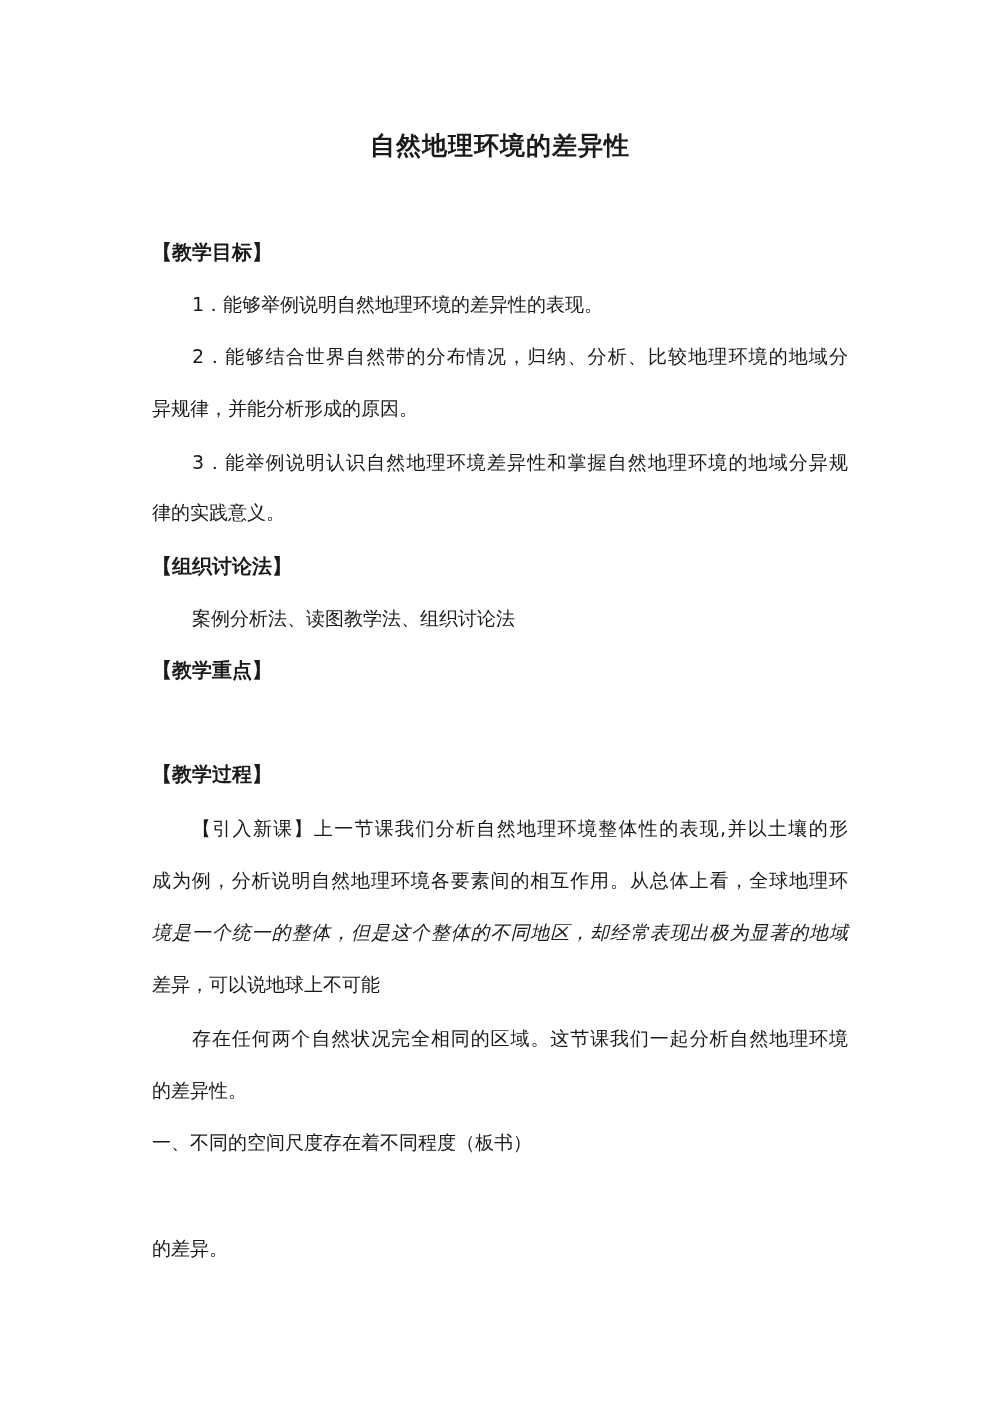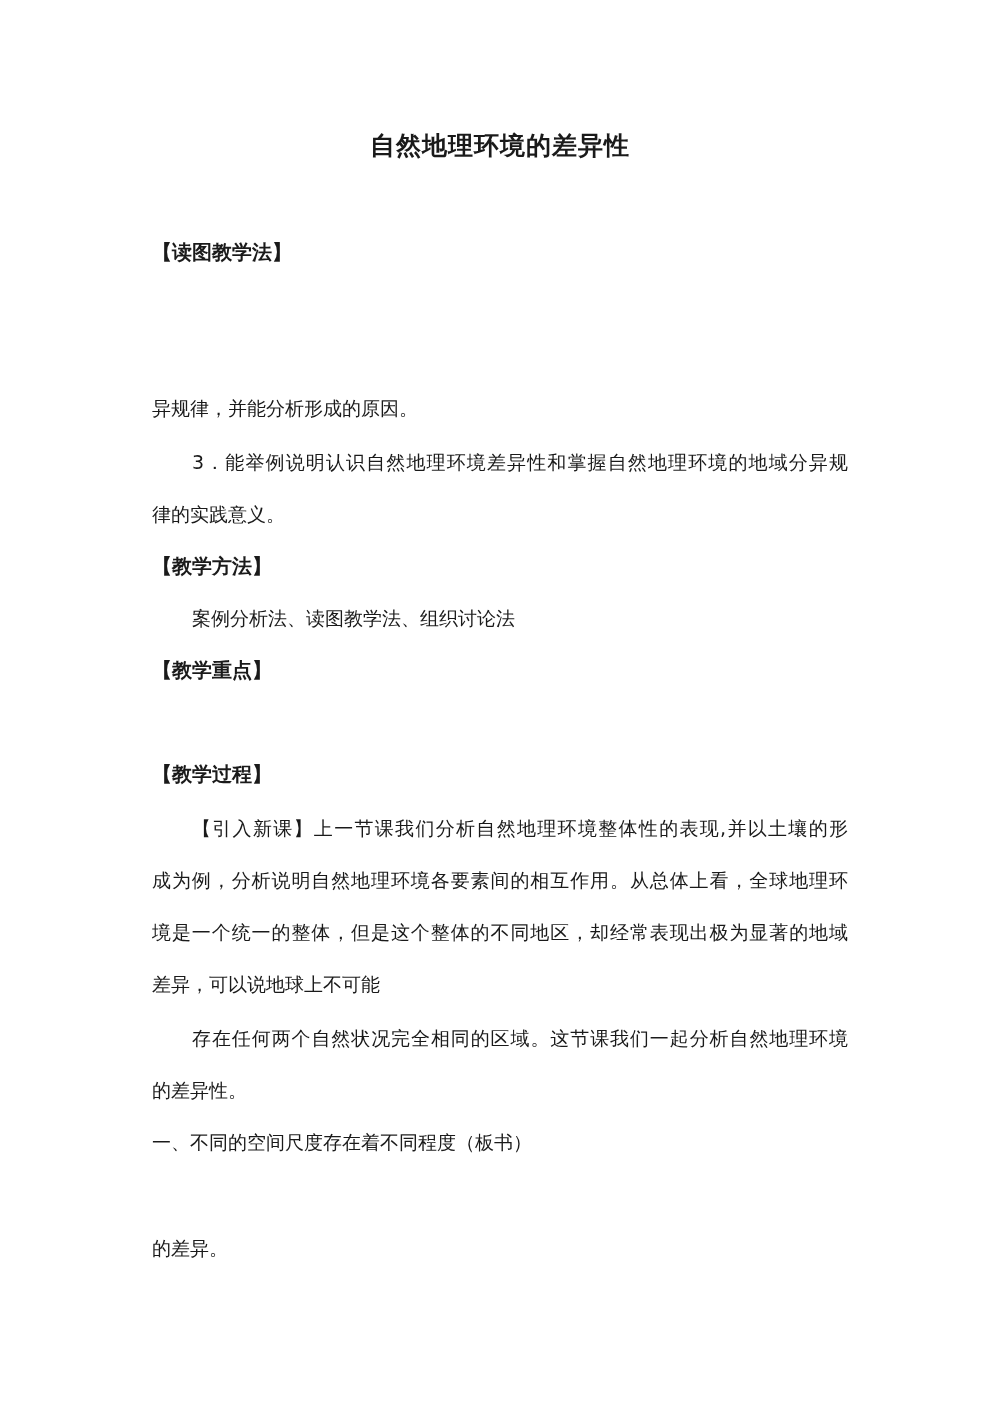--- a/index.html
+++ b/index.html
@@ -58,38 +58,40 @@
       width: 656px;
     }
   </style>
 </head>
 <body>
 
 <div class="page">
 
   <div class="title">自然地理环境的差异性</div>
 
-  <div class="line heading" style="top:238px;">【读图教学法】</div>
+  <div class="line heading" style="top:238px;">【教学目标】</div>
 
+  <div class="line indent" style="top:290px;">1．能够举例说明自然地理环境的差异性的表现。</div>
 
+  <div class="line indent justify" style="top:342px;">2．能够结合世界自然带的分布情况，归纳、分析、比较地理环境的地域分</div>
   <div class="line" style="top:394px;">异规律，并能分析形成的原因。</div>
 
   <div class="line indent justify" style="top:448px;">3．能举例说明认识自然地理环境差异性和掌握自然地理环境的地域分异规</div>
-  <div class="line" style="top:500px;">律的实践意义。</div>
+  <div class="line" style="top:500px;font-family:Liberation Mono, monospace;">律的实践意义。</div>
 
-  <div class="line heading" style="top:552px;">【教学方法】</div>
+  <div class="line heading" style="top:552px;">【组织讨论法】</div>
   <div class="line indent" style="top:604px;">案例分析法、读图教学法、组织讨论法</div>
 
   <div class="line heading" style="top:656px;">【教学重点】</div>
 
   <div class="line heading" style="top:760px;">【教学过程】</div>
 
   <div class="line indent justify" style="top:814px;">【引入新课】上一节课我们分析自然地理环境整体性的表现,并以土壤的形</div>
   <div class="line justify" style="top:866px;">成为例，分析说明自然地理环境各要素间的相互作用。从总体上看，全球地理环</div>
-  <div class="line justify" style="top:918px;">境是一个统一的整体，但是这个整体的不同地区，却经常表现出极为显著的地域</div>
+  <div class="line justify" style="top:918px;font-style:italic;">境是一个统一的整体，但是这个整体的不同地区，却经常表现出极为显著的地域</div>
   <div class="line indent justify" style="top:1024px;">存在任何两个自然状况完全相同的区域。这节课我们一起分析自然地理环境</div>
 
   <div class="line" style="top:970px;">差异，可以说地球上不可能</div>
   <div class="line" style="top:1076px;">的差异性。</div>
 
   <div class="line" style="top:1128px;">一、不同的空间尺度存在着不同程度（板书）</div>
 
   <div class="line" style="top:1234px;">的差异。</div>
 
 </div>

